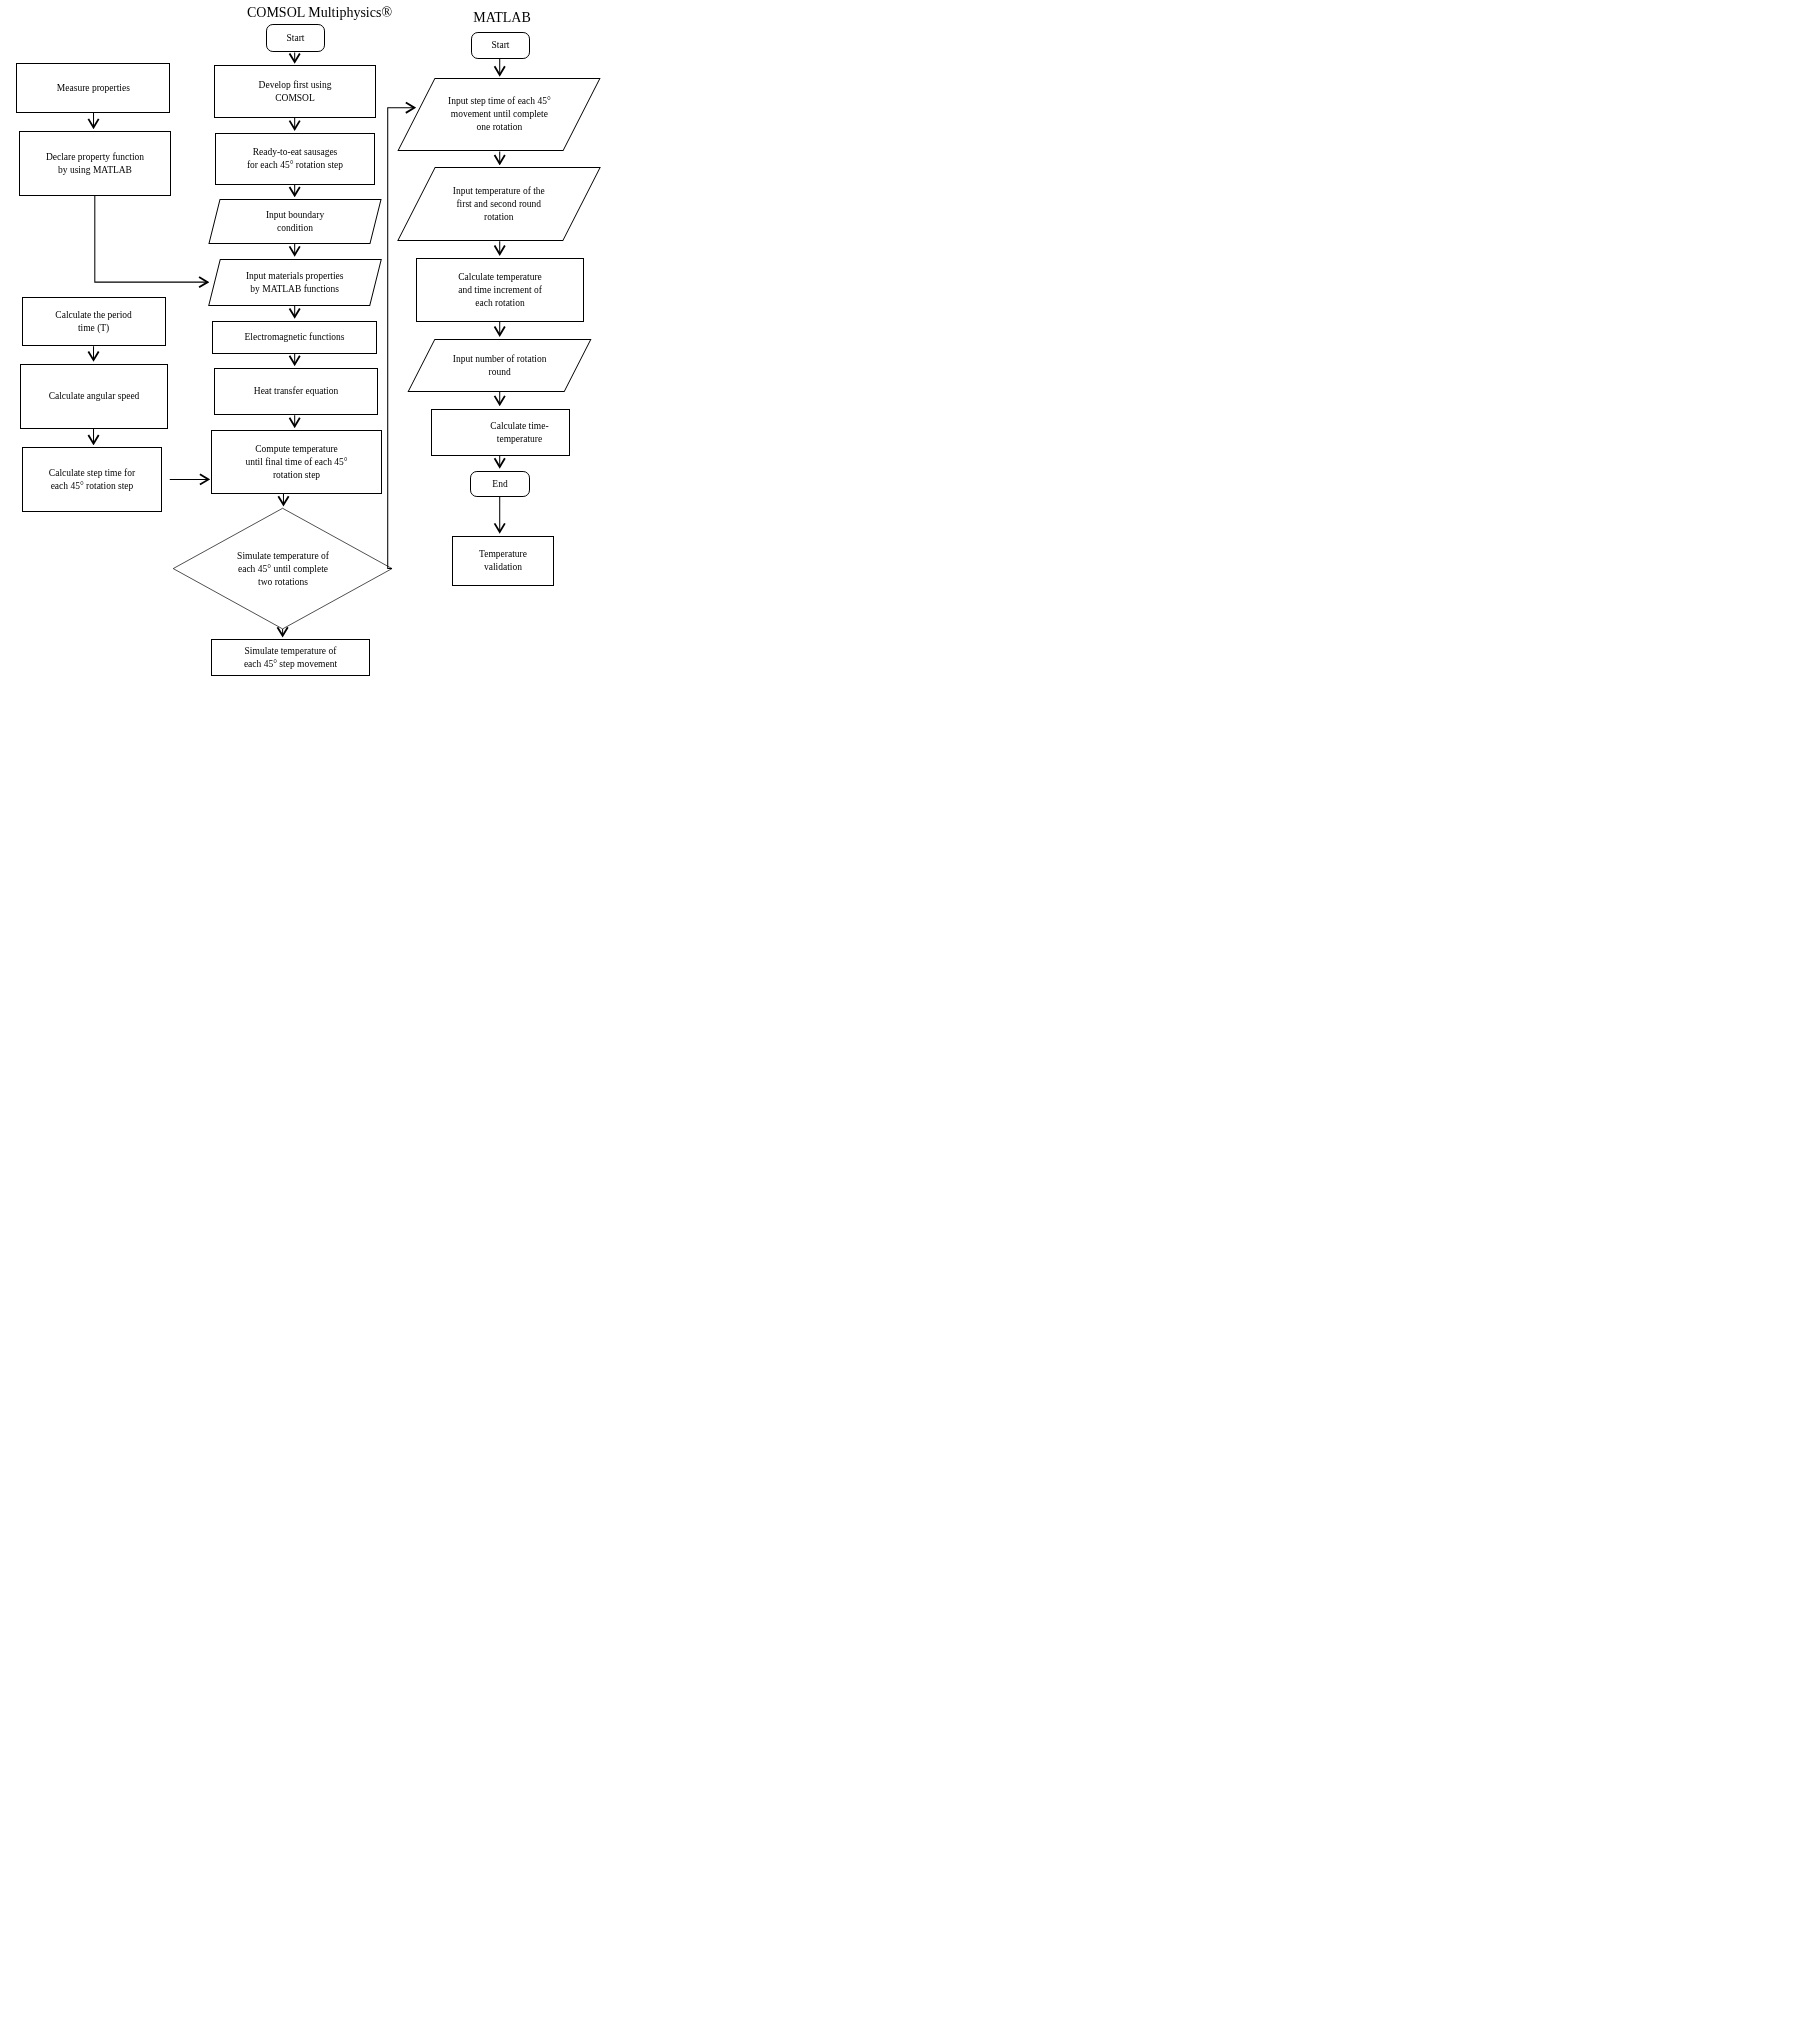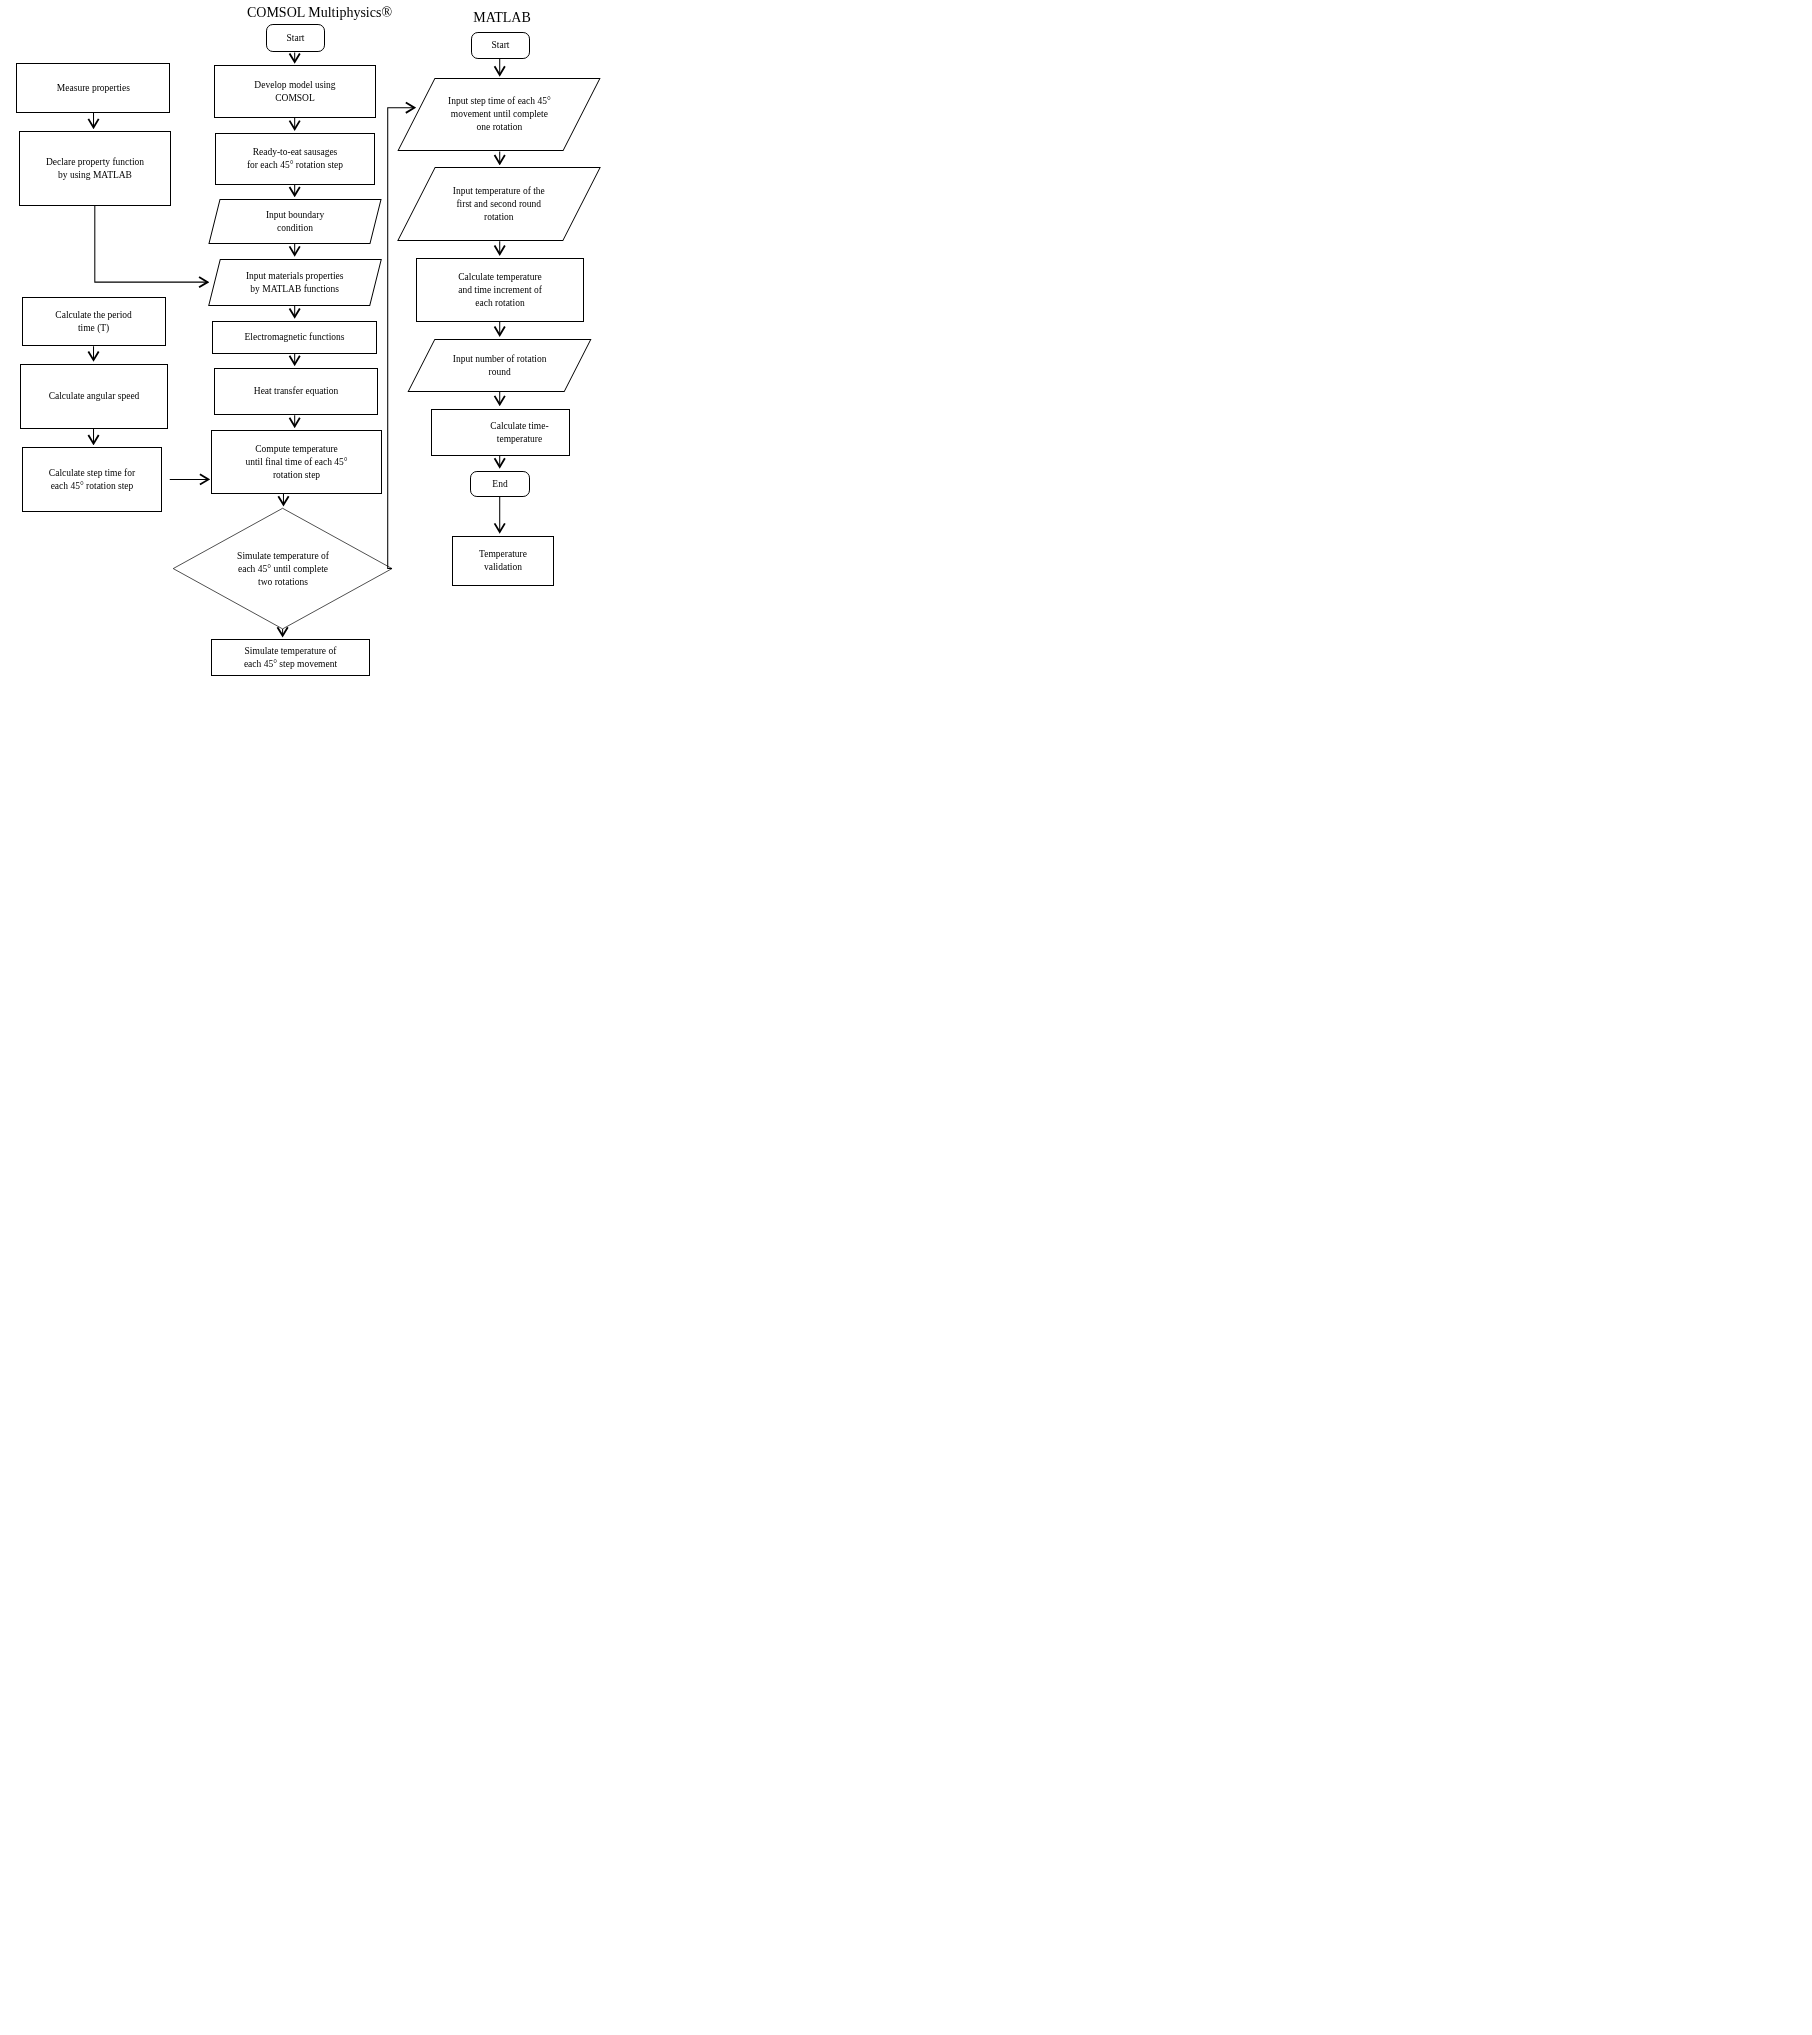--- a/index.html
+++ b/index.html
@@ -74,41 +74,41 @@
     <line class="wire" x1="1160" y1="1056" x2="1160" y2="1084" marker-end="url(#arrow)"></line>
     <line class="wire" x1="1160" y1="1152" x2="1160" y2="1235" marker-end="url(#arrow)"></line>
   </svg>
 
   <div class="title" style="left:216px; top:5.2px; width:207px;">COMSOL Multiphysics®</div>
   <div class="title" style="left:435px; top:10.3px; width:134px;">MATLAB</div>
 
   <div class="node" style="left:16.4px; top:63px; width:154px; height:50px;">
     <span class="label">Measure properties</span>
   </div>
-  <div class="node" style="left:19px; top:131px; width:152px; height:75px;">
+  <div class="node" style="left:19px; top:131px; width:152px; height:65px;">
     <span class="label">Declare property function
 by using MATLAB</span>
   </div>
   <div class="node" style="left:21.6px; top:297px; width:144px; height:49px;justify-content:center;">
     <span class="label">Calculate the period
 time (T)</span>
   </div>
   <div class="node" style="left:20px; top:364px; width:148px; height:65px;">
     <span class="label">Calculate angular speed</span>
   </div>
   <div class="node" style="left:22px; top:447px; width:140px; height:65px;">
     <span class="label">Calculate step time for
 each 45° rotation step</span>
   </div>
 
   <div class="node terminal" style="left:266px; top:24px; width:59px; height:28.4px;">
     <span class="label">Start</span>
   </div>
   <div class="node" style="left:214px; top:65px; width:162px; height:53px;">
-    <span class="label">Develop model using
+    <span class="label">Develop first using
 COMSOL</span>
   </div>
   <div class="node" style="left:215px; top:133px; width:160px; height:52px;">
     <span class="label">Ready-to-eat sausages
 for each 45° rotation step</span>
   </div>
   <div class="para skew-mid" style="left:214px; top:199px; width:162px; height:45px;">
     <span class="label unskew-mid">Input boundary
 condition</span>
   </div>

